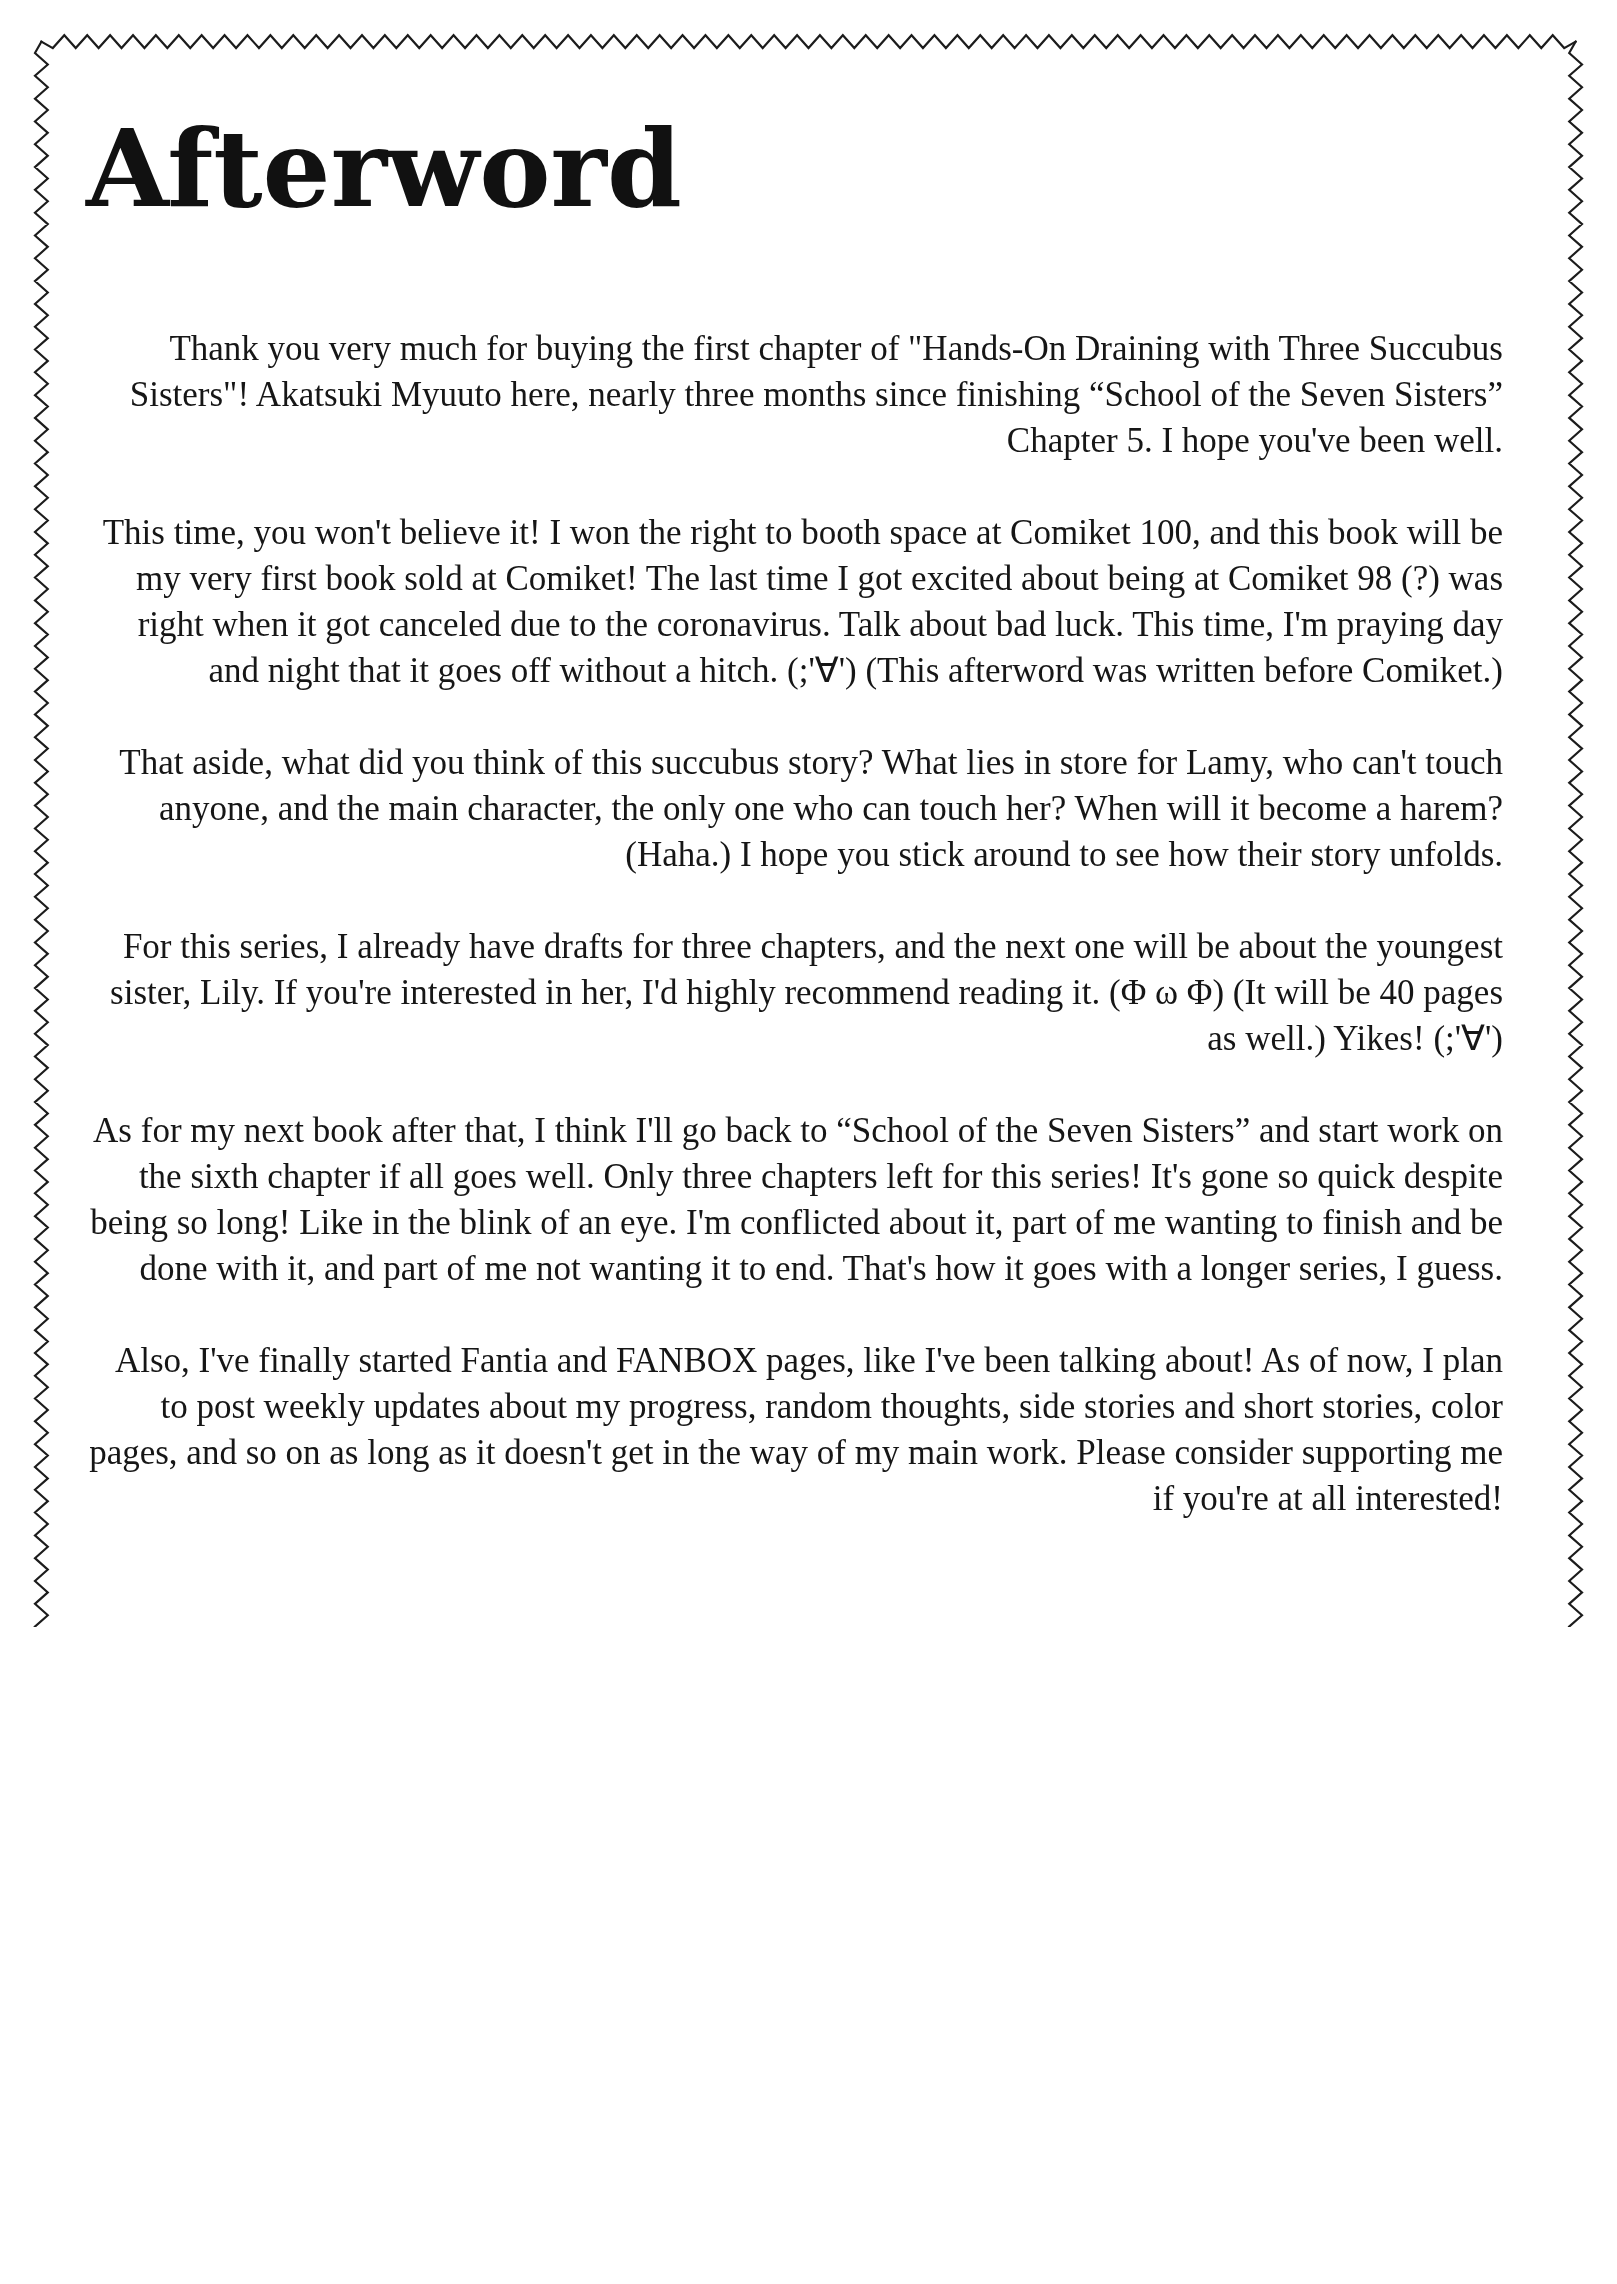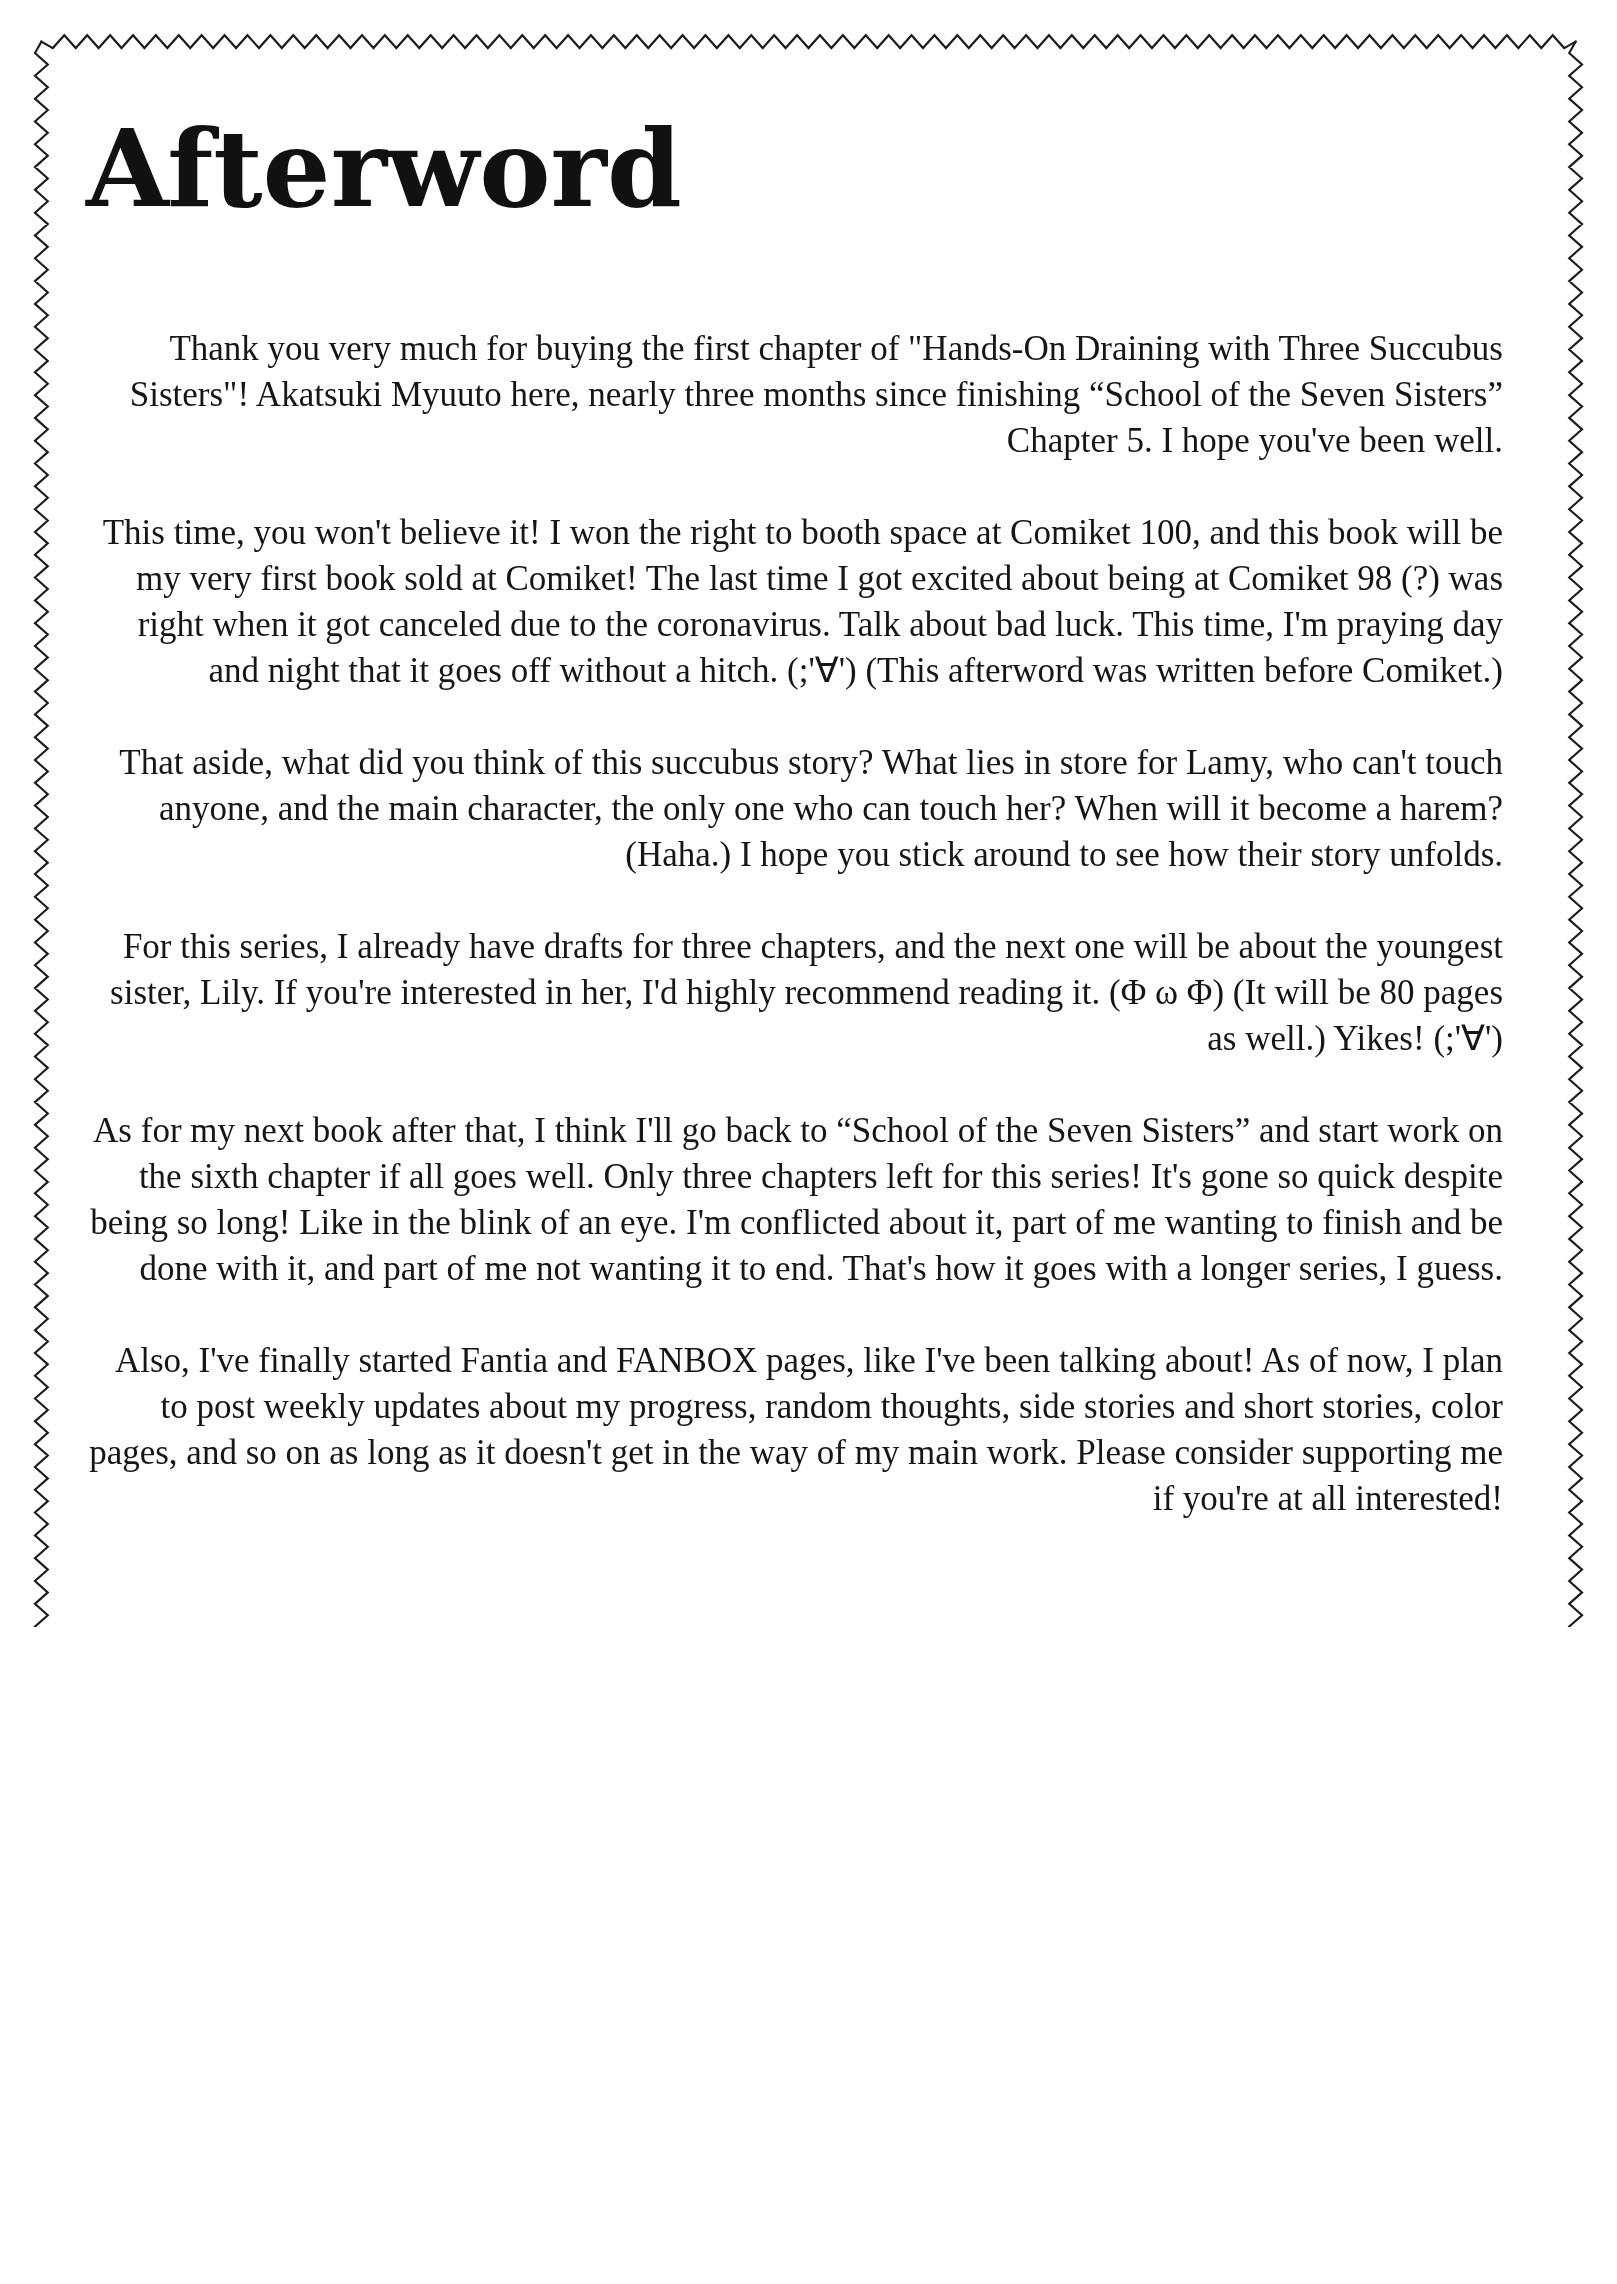--- a/index.html
+++ b/index.html
@@ -85,21 +85,21 @@
     <path id="bz-left" d="M58 58 L49.0 74.0 L67.0 90.0 L49.0 105.9 L67.0 121.9 L49.0 137.9 L67.0 153.9 L49.0 169.9 L67.0 185.8 L49.0 201.8 L67.0 217.8 L49.0 233.8 L67.0 249.8 L49.0 265.7 L67.0 281.7 L49.0 297.7 L67.0 313.7 L49.0 329.6 L67.0 345.6 L49.0 361.6 L67.0 377.6 L49.0 393.6 L67.0 409.5 L49.0 425.5 L67.0 441.5 L49.0 457.5 L67.0 473.5 L49.0 489.4 L67.0 505.4 L49.0 521.4 L67.0 537.4 L49.0 553.4 L67.0 569.3 L49.0 585.3 L67.0 601.3 L49.0 617.3 L67.0 633.3 L49.0 649.2 L67.0 665.2 L49.0 681.2 L67.0 697.2 L49.0 713.2 L67.0 729.1 L49.0 745.1 L67.0 761.1 L49.0 777.1 L67.0 793.0 L49.0 809.0 L67.0 825.0 L49.0 841.0 L67.0 857.0 L49.0 872.9 L67.0 888.9 L49.0 904.9 L67.0 920.9 L49.0 936.9 L67.0 952.8 L49.0 968.8 L67.0 984.8 L49.0 1000.8 L67.0 1016.8 L49.0 1032.7 L67.0 1048.7 L49.0 1064.7 L67.0 1080.7 L49.0 1096.7 L67.0 1112.6 L49.0 1128.6 L67.0 1144.6 L49.0 1160.6 L67.0 1176.5 L49.0 1192.5 L67.0 1208.5 L49.0 1224.5 L67.0 1240.5 L49.0 1256.4 L67.0 1272.4 L49.0 1288.4 L67.0 1304.4 L49.0 1320.4 L67.0 1336.3 L49.0 1352.3 L67.0 1368.3 L49.0 1384.3 L67.0 1400.3 L49.0 1416.2 L67.0 1432.2 L49.0 1448.2 L67.0 1464.2 L49.0 1480.2 L67.0 1496.1 L49.0 1512.1 L67.0 1528.1 L49.0 1544.1 L67.0 1560.1 L49.0 1576.0 L67.0 1592.0 L49.0 1608.0 L67.0 1624.0 L49.0 1639.9 L67.0 1655.9 L49.0 1671.9 L67.0 1687.9 L49.0 1703.9 L67.0 1719.8 L49.0 1735.8 L67.0 1751.8 L49.0 1767.8 L67.0 1783.8 L49.0 1799.7 L67.0 1815.7 L49.0 1831.7 L67.0 1847.7 L49.0 1863.7 L67.0 1879.6 L49.0 1895.6 L67.0 1911.6 L49.0 1927.6 L67.0 1943.6 L49.0 1959.5 L67.0 1975.5 L49.0 1991.5 L67.0 2007.5 L49.0 2023.5 L67.0 2039.4 L49.0 2055.4 L67.0 2071.4 L49.0 2087.4 L67.0 2103.3 L49.0 2119.3 L67.0 2135.3 L49.0 2151.3 L67.0 2167.3 L49.0 2183.2 L67.0 2199.2 L49.0 2215.2 L67.0 2231.2 L49.0 2247.2 L67.0 2263.1 L49.0 2279.1 L67.0 2295.1 L49.0 2311.1 L67.0 2327.1 L49.0 2343.0 L67.0 2359.0 L49.0 2375.0 L67.0 2391.0 L49.0 2407.0 L67.0 2422.9 L49.0 2438.9 L67.0 2454.9 L49.0 2470.9 L67.0 2486.8 L49.0 2502.8 L67.0 2518.8 L49.0 2534.8 L67.0 2550.8 L49.0 2566.7 L67.0 2582.7 L49.0 2598.7 L67.0 2614.7 L49.0 2630.7 L67.0 2646.6 L49.0 2662.6 L67.0 2678.6 L49.0 2694.6 L67.0 2710.6 L49.0 2726.5 L67.0 2742.5 L49.0 2758.5 L67.0 2774.5 L49.0 2790.5 L67.0 2806.4 L49.0 2822.4 L67.0 2838.4 L49.0 2854.4 L67.0 2870.4 L49.0 2886.3 L67.0 2902.3 L49.0 2918.3 L67.0 2934.3 L49.0 2950.2 L67.0 2966.2 L49.0 2982.2 L67.0 2998.2 L49.0 3014.2 L67.0 3030.1 L49.0 3046.1 L67.0 3062.1 L49.0 3078.1 L67.0 3094.1 L49.0 3110.0 L67.0 3126.0 L58.0 3142.0" stroke="#1c1c1c"></path>
     <path id="bz-right" d="M2208 58 L2199.0 74.0 L2217.0 90.0 L2199.0 105.9 L2217.0 121.9 L2199.0 137.9 L2217.0 153.9 L2199.0 169.9 L2217.0 185.8 L2199.0 201.8 L2217.0 217.8 L2199.0 233.8 L2217.0 249.8 L2199.0 265.7 L2217.0 281.7 L2199.0 297.7 L2217.0 313.7 L2199.0 329.6 L2217.0 345.6 L2199.0 361.6 L2217.0 377.6 L2199.0 393.6 L2217.0 409.5 L2199.0 425.5 L2217.0 441.5 L2199.0 457.5 L2217.0 473.5 L2199.0 489.4 L2217.0 505.4 L2199.0 521.4 L2217.0 537.4 L2199.0 553.4 L2217.0 569.3 L2199.0 585.3 L2217.0 601.3 L2199.0 617.3 L2217.0 633.3 L2199.0 649.2 L2217.0 665.2 L2199.0 681.2 L2217.0 697.2 L2199.0 713.2 L2217.0 729.1 L2199.0 745.1 L2217.0 761.1 L2199.0 777.1 L2217.0 793.0 L2199.0 809.0 L2217.0 825.0 L2199.0 841.0 L2217.0 857.0 L2199.0 872.9 L2217.0 888.9 L2199.0 904.9 L2217.0 920.9 L2199.0 936.9 L2217.0 952.8 L2199.0 968.8 L2217.0 984.8 L2199.0 1000.8 L2217.0 1016.8 L2199.0 1032.7 L2217.0 1048.7 L2199.0 1064.7 L2217.0 1080.7 L2199.0 1096.7 L2217.0 1112.6 L2199.0 1128.6 L2217.0 1144.6 L2199.0 1160.6 L2217.0 1176.5 L2199.0 1192.5 L2217.0 1208.5 L2199.0 1224.5 L2217.0 1240.5 L2199.0 1256.4 L2217.0 1272.4 L2199.0 1288.4 L2217.0 1304.4 L2199.0 1320.4 L2217.0 1336.3 L2199.0 1352.3 L2217.0 1368.3 L2199.0 1384.3 L2217.0 1400.3 L2199.0 1416.2 L2217.0 1432.2 L2199.0 1448.2 L2217.0 1464.2 L2199.0 1480.2 L2217.0 1496.1 L2199.0 1512.1 L2217.0 1528.1 L2199.0 1544.1 L2217.0 1560.1 L2199.0 1576.0 L2217.0 1592.0 L2199.0 1608.0 L2217.0 1624.0 L2199.0 1639.9 L2217.0 1655.9 L2199.0 1671.9 L2217.0 1687.9 L2199.0 1703.9 L2217.0 1719.8 L2199.0 1735.8 L2217.0 1751.8 L2199.0 1767.8 L2217.0 1783.8 L2199.0 1799.7 L2217.0 1815.7 L2199.0 1831.7 L2217.0 1847.7 L2199.0 1863.7 L2217.0 1879.6 L2199.0 1895.6 L2217.0 1911.6 L2199.0 1927.6 L2217.0 1943.6 L2199.0 1959.5 L2217.0 1975.5 L2199.0 1991.5 L2217.0 2007.5 L2199.0 2023.5 L2217.0 2039.4 L2199.0 2055.4 L2217.0 2071.4 L2199.0 2087.4 L2217.0 2103.3 L2199.0 2119.3 L2217.0 2135.3 L2199.0 2151.3 L2217.0 2167.3 L2199.0 2183.2 L2217.0 2199.2 L2199.0 2215.2 L2217.0 2231.2 L2199.0 2247.2 L2217.0 2263.1 L2199.0 2279.1 L2217.0 2295.1 L2199.0 2311.1 L2217.0 2327.1 L2199.0 2343.0 L2217.0 2359.0 L2199.0 2375.0 L2217.0 2391.0 L2199.0 2407.0 L2217.0 2422.9 L2199.0 2438.9 L2217.0 2454.9 L2199.0 2470.9 L2217.0 2486.8 L2199.0 2502.8 L2217.0 2518.8 L2199.0 2534.8 L2217.0 2550.8 L2199.0 2566.7 L2217.0 2582.7 L2199.0 2598.7 L2217.0 2614.7 L2199.0 2630.7 L2217.0 2646.6 L2199.0 2662.6 L2217.0 2678.6 L2199.0 2694.6 L2217.0 2710.6 L2199.0 2726.5 L2217.0 2742.5 L2199.0 2758.5 L2217.0 2774.5 L2199.0 2790.5 L2217.0 2806.4 L2199.0 2822.4 L2217.0 2838.4 L2199.0 2854.4 L2217.0 2870.4 L2199.0 2886.3 L2217.0 2902.3 L2199.0 2918.3 L2217.0 2934.3 L2199.0 2950.2 L2217.0 2966.2 L2199.0 2982.2 L2217.0 2998.2 L2199.0 3014.2 L2217.0 3030.1 L2199.0 3046.1 L2217.0 3062.1 L2199.0 3078.1 L2217.0 3094.1 L2199.0 3110.0 L2217.0 3126.0 L2208.0 3142.0" stroke="#1c1c1c"></path>
   </svg>
 
   <main class="content">
     <h1 class="title">Afterword</h1>
 
     <p class="para">Thank you very much for buying the first chapter of "Hands-On Draining with Three Succubus Sisters"! Akatsuki Myuuto here, nearly three months since finishing “School of the Seven Sisters” Chapter 5. I hope you've been well.</p>
     <p class="para">This time, you won't believe it! I won the right to booth space at Comiket 100, and this book will be my very first book sold at Comiket! The last time I got excited about being at Comiket 98 (?) was right when it got canceled due to the coronavirus. Talk about bad luck. This time, I'm praying day and night that it goes off without a hitch. (;'∀') (This afterword was written before Comiket.)</p>
     <p class="para">That aside, what did you think of this succubus story? What lies in store for Lamy, who can't touch anyone, and the main character, the only one who can touch her? When will it become a harem? (Haha.)  I hope you stick around to see how their story unfolds.</p>
-    <p class="para">For this series, I already have drafts for three chapters, and the next one will be about the youngest sister, Lily. If you're interested in her, I'd highly recommend reading it. (Φ ω Φ) (It will be 80 pages as well.) Yikes! (;'∀')</p>
+    <p class="para">For this series, I already have drafts for three chapters, and the next one will be about the youngest sister, Lily. If you're interested in her, I'd highly recommend reading it. (Φ ω Φ) (It will be 40 pages as well.) Yikes! (;'∀')</p>
     <p class="para">As for my next book after that, I think I'll go back to “School of the Seven Sisters” and start work on the sixth chapter if all goes well. Only three chapters left for this series! It's gone so quick despite being so long! Like in the blink of an eye. I'm conflicted about it, part of me wanting to finish and be done with it, and part of me not wanting it to end. That's how it goes with a longer series, I guess.</p>
     <p class="para">Also, I've finally started Fantia and FANBOX pages, like I've been talking about! As of now, I plan to post weekly updates about my progress, random thoughts, side stories and short stories, color pages, and so on as long as it doesn't get in the way of my main work. Please consider supporting me if you're at all interested!</p>
 
     <div class="closing">
       <p>Let's meet in my next book!</p>
       <p>That's it for now.</p>
       <p class="signature">-Akatsuki Chapter</p>
     </div>
   </main>
 

